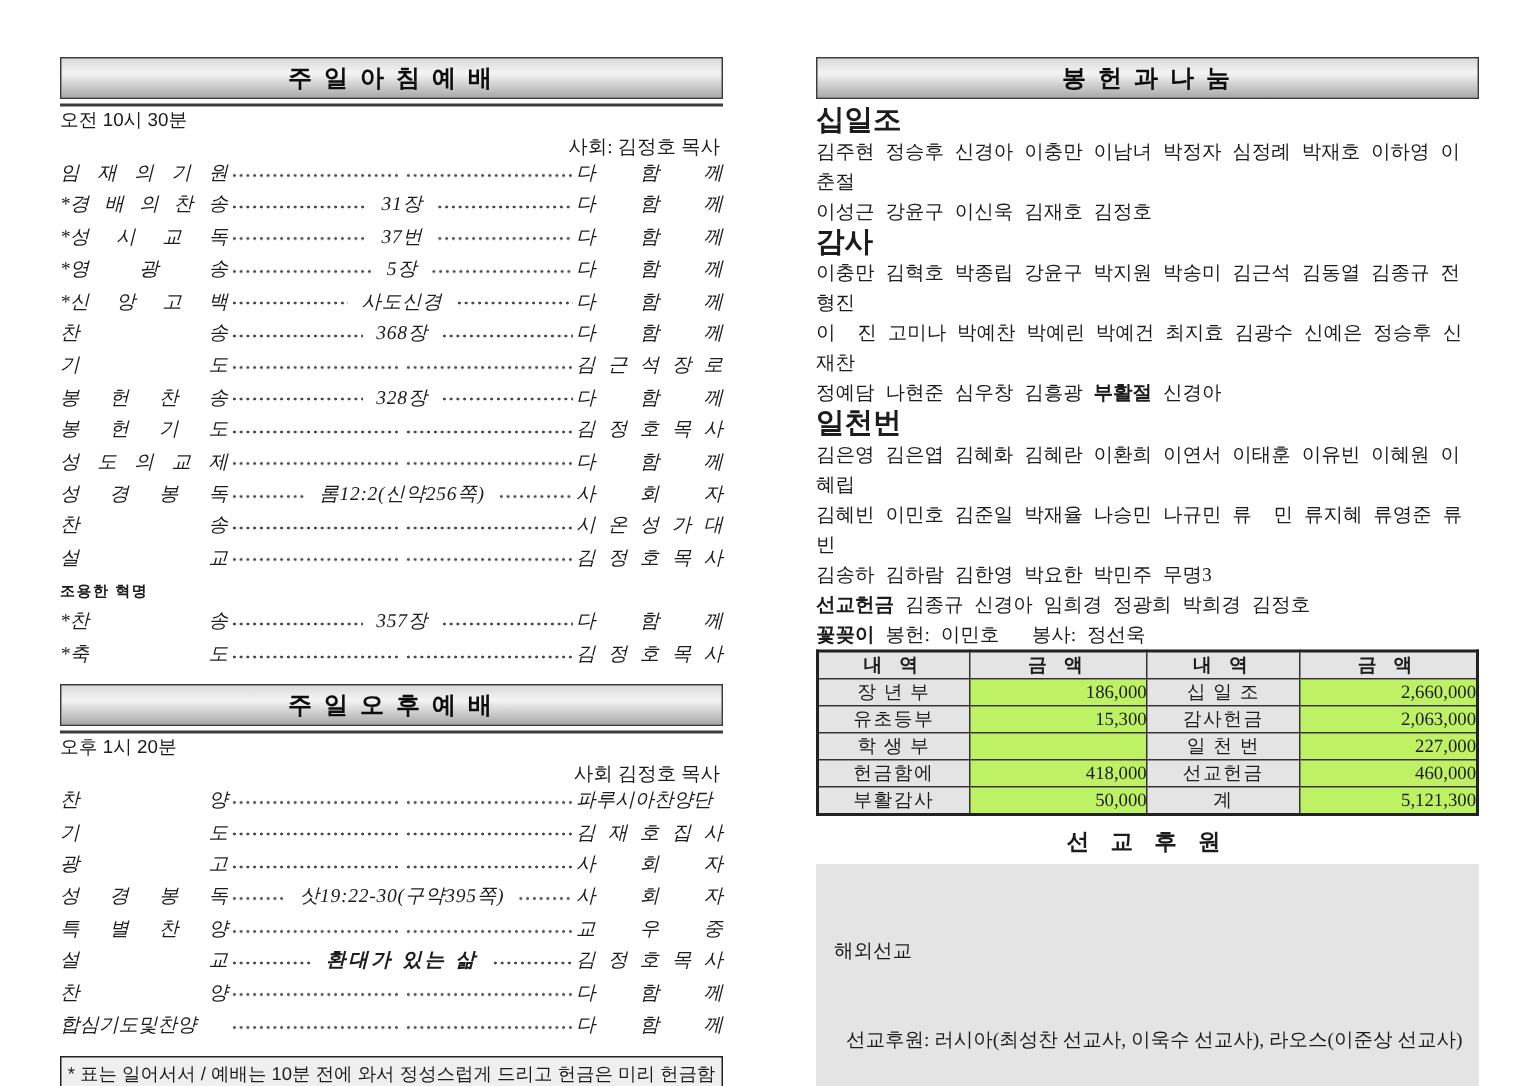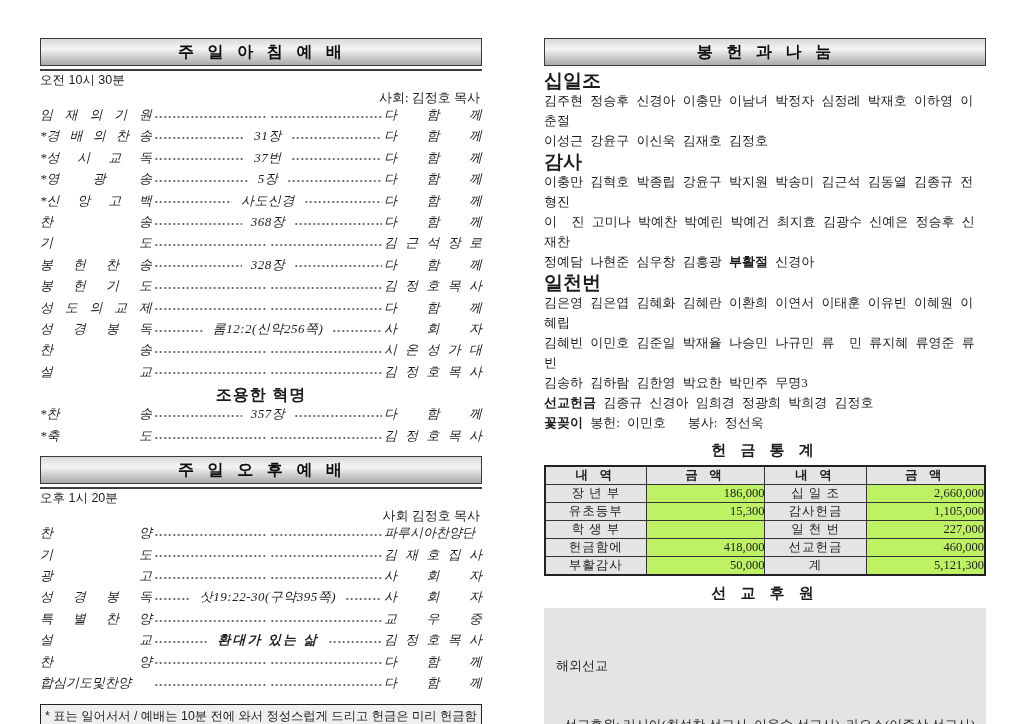--- a/index.html
+++ b/index.html
@@ -8,41 +8,41 @@
     width:1024px; height:724px; background:#ffffff; color:#1c1c1c;
     font-family:"Liberation Serif", serif; position:relative; overflow:hidden;
   }
   .col { position:absolute; top:38px; width:442px; }
   .col-left  { left:40px; }
   .col-right { left:544px; }
 
   .section-bar {
     border:1px solid #3a3a3a;
     background:linear-gradient(to bottom,#d9d9d9 0%,#f4f4f4 38%,#a9a9a9 100%);
-    text-align:center; font-family:Liberation Mono, monospace;
+    text-align:center; font-family:Liberation Serif, serif;
     font-weight:bold; font-size:16px; letter-spacing:2px;
     padding:3px 0 2px; color:#0d0d0d;
   }
   .rule { border-top:2px solid #3c3c3c; margin-top:3px; }
   .time-line { font-size:12.5px; padding-top:1px; font-family:"Liberation Sans", sans-serif; }
   .mc-line { text-align:right; font-size:13px; padding-right:2px; height:17px; }
 
   .srow { display:flex; align-items:baseline; height:21.4px; font-size:13px;font-style:italic; }
   .lbl { width:112px; text-align:justify; text-align-last:justify; flex:none; }
   .rgt { width:98px;  text-align:justify; text-align-last:justify; flex:none; }
   .mid { padding:0 7px; letter-spacing:0.5px; flex:none; }
   .mid.bold { font-weight:bold; font-family:"Liberation Sans", sans-serif; letter-spacing:2px; }
   .leader {
     flex:1; height:4px; align-self:center; margin:0 2px;
     background-image:radial-gradient(circle,#4a4a4a 0.9px,transparent 1.1px);
     background-size:4.5px 4px; background-repeat:repeat-x; background-position:left center;
   }
   .sermon-row {
-    text-align:center; font-weight:bold; font-family:"Liberation Sans", sans-serif;
-    font-size:16px; height:21.4px; line-height:21.4px; letter-spacing:1px;
+    text-align:left; font-weight:bold; font-family:"Liberation Sans", sans-serif;
+    font-size:10px; height:21.4px; line-height:21.4px; letter-spacing:1px;
   }
   .footnote {
     border:1px solid #222; background:#efefef; margin-top:9px;
     font-family:"Liberation Sans", sans-serif; font-size:12.3px;
     text-align:center; padding:3px 1px;
   }
 
   .group-heading {
     font-weight:bold; font-family:"Liberation Sans", sans-serif;
     font-size:19px; line-height:20px; margin-top:1px;
@@ -256,41 +256,40 @@
   <div class="names"><span>정예담 나현준 심우창 김흥광 </span><span class="inline-strong">부활절</span><span> 신경아</span></div>
 
   <div class="group-heading">일천번</div>
   <div class="names">김은영 김은엽 김혜화 김혜란 이환희 이연서 이태훈 이유빈 이혜원 이혜립</div>
   <div class="names">김혜빈 이민호 김준일 박재율 나승민 나규민 류  민 류지혜 류영준 류  빈</div>
   <div class="names">김송하 김하람 김한영 박요한 박민주 무명3</div>
 
   <div class="inline-row"><span class="inline-strong">선교헌금</span><span> 김종규 신경아 임희경 정광희 박희경 김정호</span></div>
   <div class="inline-row"><span class="inline-strong">꽃꽂이</span><span> 봉헌: 이민호   봉사: 정선욱</span></div>
 
-  <div class="block-title">헌 금 통 계</div>
 
   <table class="stats">
     <tbody>
         <tr>
       <th>내 역</th>
       <th>금 액</th>
       <th>내 역</th>
       <th>금 액</th>
     </tr>
     <tr>
       <td class="cat">장 년 부</td>
       <td class="amt">186,000</td>
       <td class="cat">십 일 조</td>
       <td class="amt">2,660,000</td>
     </tr>
     <tr>
       <td class="cat">유초등부</td>
       <td class="amt">15,300</td>
       <td class="cat">감사헌금</td>
-      <td class="amt">1,105,000</td>
+      <td class="amt">2,063,000</td>
     </tr>
     <tr>
       <td class="cat">학 생 부</td>
       <td class="amt"></td>
       <td class="cat">일 천 번</td>
       <td class="amt">227,000</td>
     </tr>
     <tr>
       <td class="cat">헌금함에</td>
       <td class="amt">418,000</td>

